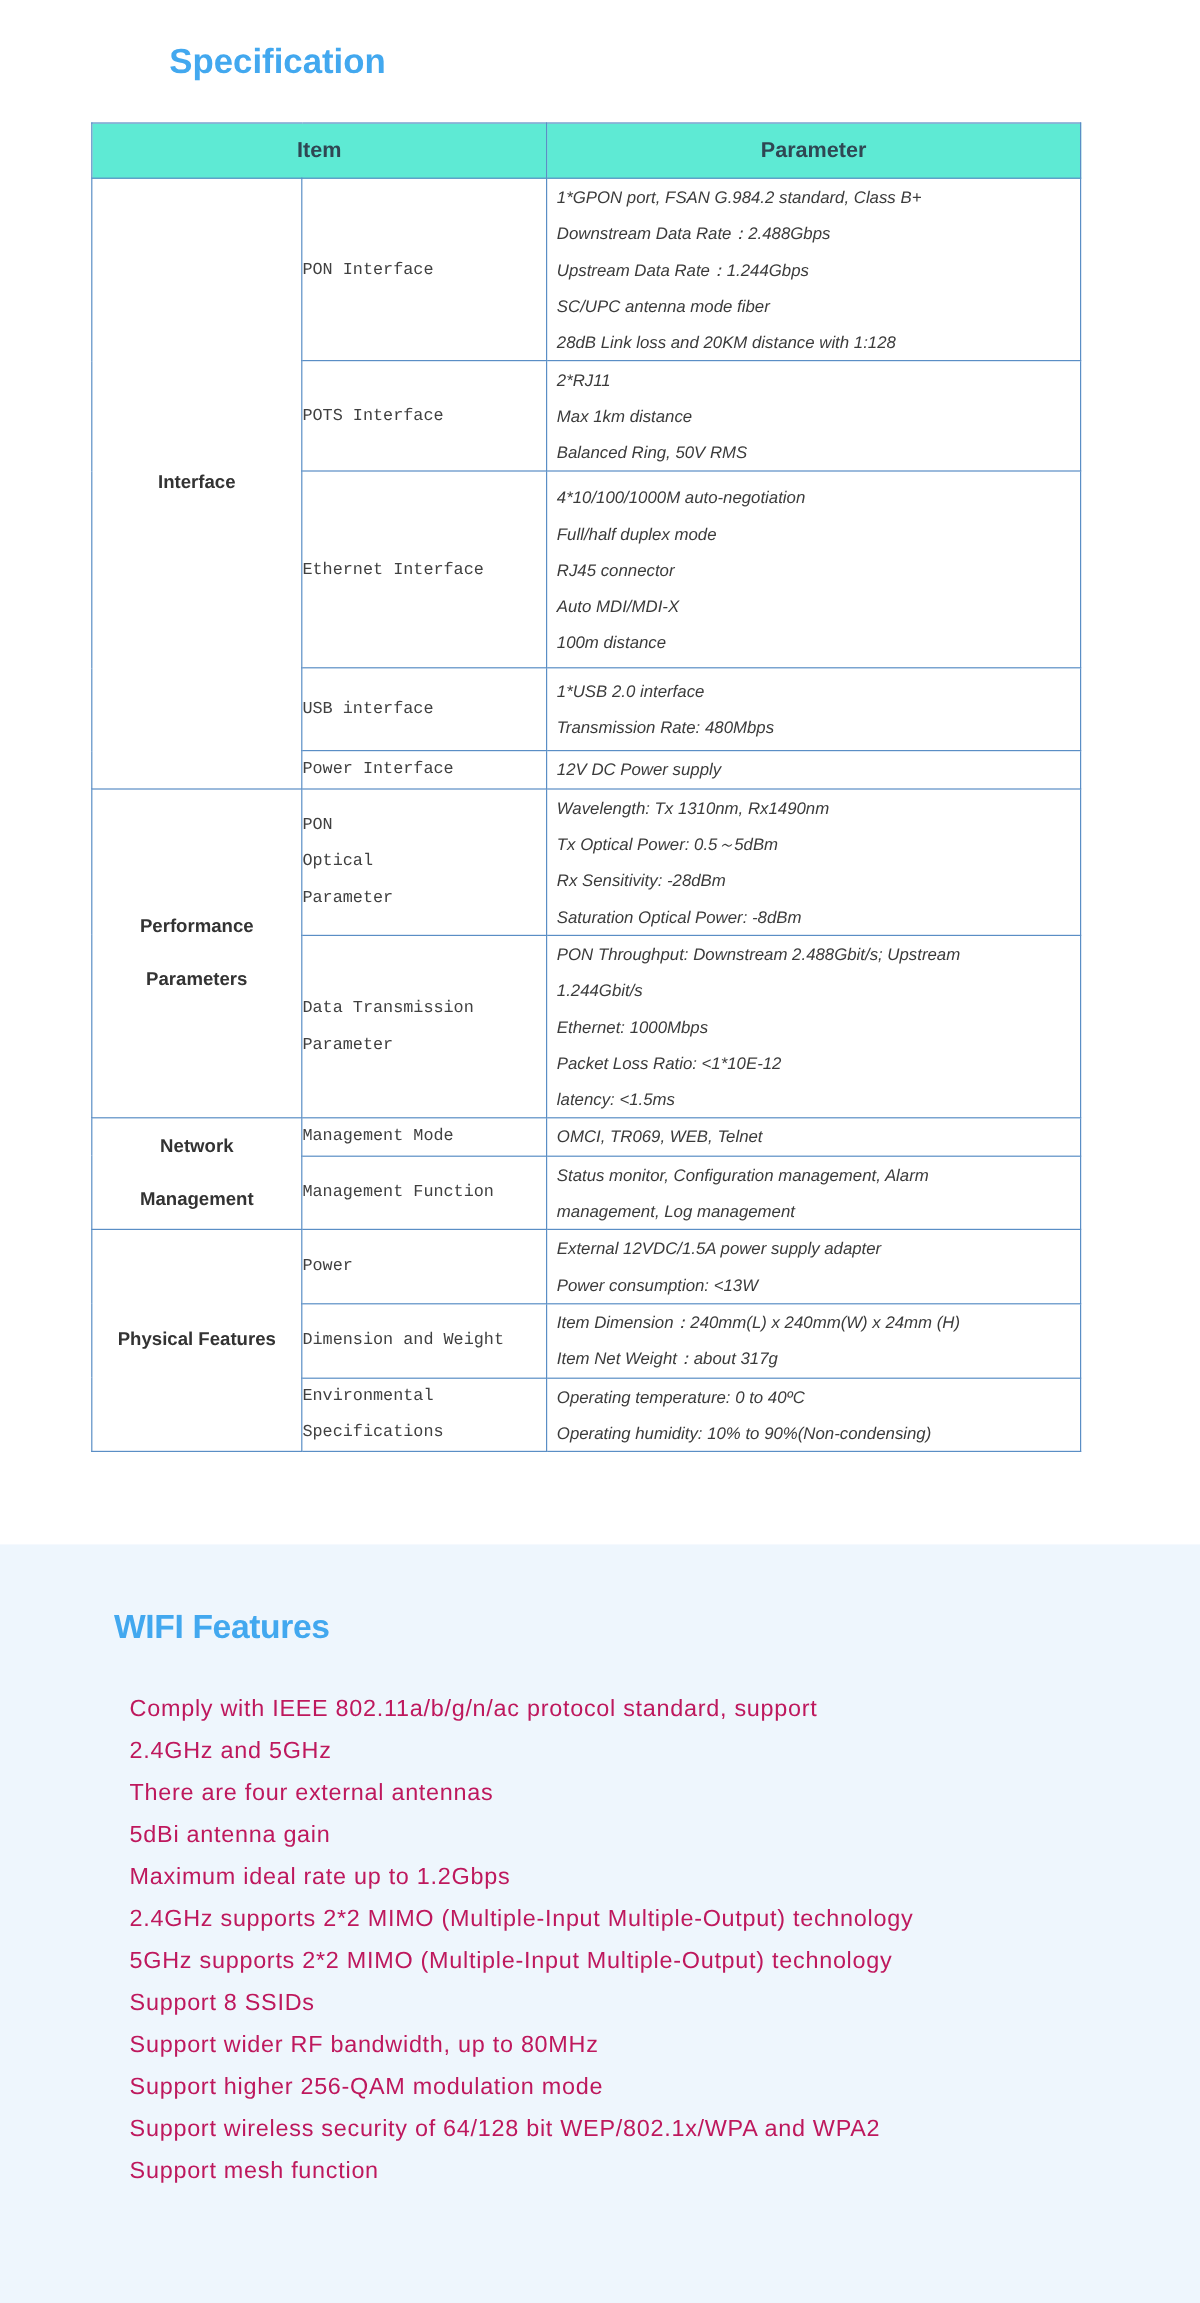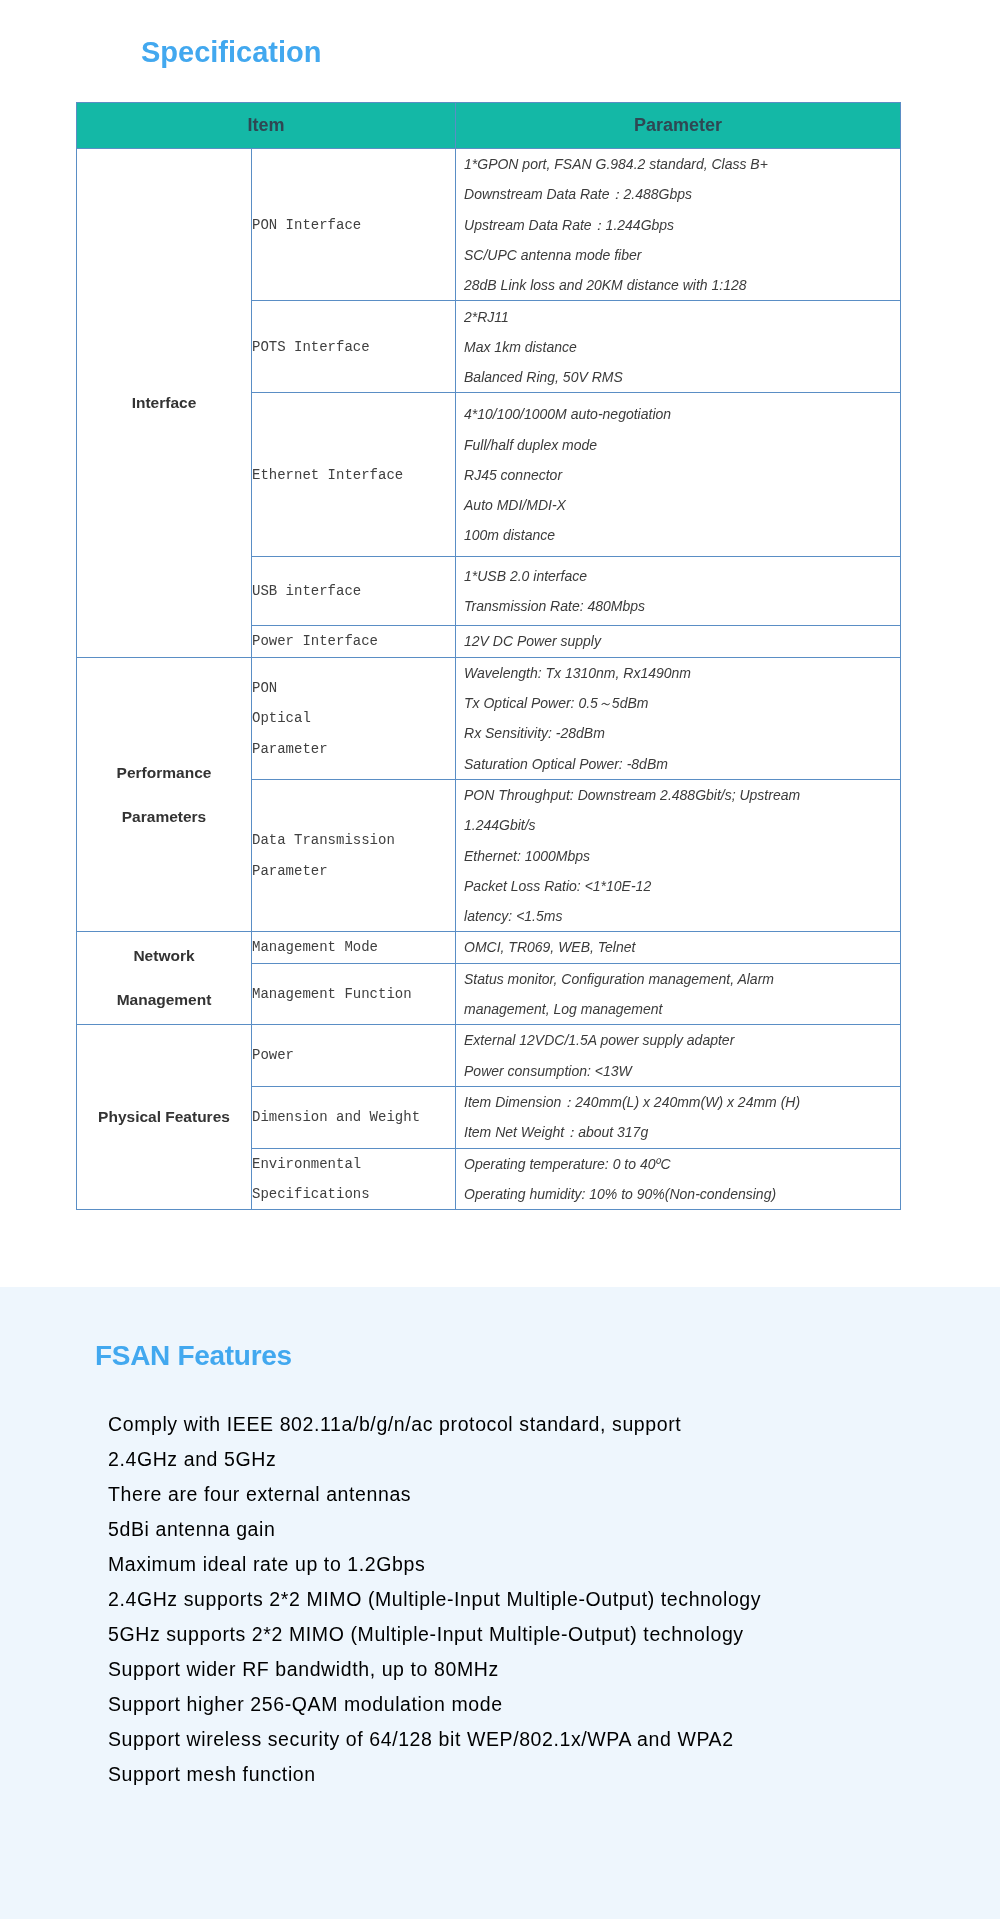--- a/index.html
+++ b/index.html
@@ -18,21 +18,21 @@
     border-collapse: collapse;
     font-family: "DejaVu Sans", sans-serif;
     color: #3b3b3b;
     table-layout: fixed;
   }
   table.spec th, table.spec td {
     border: 1.5px solid #5a8ec5;
     vertical-align: middle;
   }
   table.spec thead th {
-    background: #14b8a6;
+    background: #5eead4;
     color: #2f4753;
     font-weight: bold;
     font-size: 18px;
     height: 46px;
     text-align: center;
     font-family: "Liberation Sans", sans-serif;
   }
   td.cat {
     text-align: center;
     font-weight: bold;
@@ -70,21 +70,21 @@
     position: absolute; left: 95px; top: 53px;
     font-family: "Liberation Sans", sans-serif;
     font-weight: bold; font-size: 28px; color: #42a8ef;
     letter-spacing: -0.3px;
   }
   .wifi-list {
     position: absolute; left: 108px; top: 120px;
     list-style: none;
     font-family: "Liberation Sans", sans-serif;
     font-size: 19.5px;
-    color: #000000;
+    color: #be185d;
     letter-spacing: 0.6px;
   }
   .wifi-list li { height: 35px; line-height: 35px; white-space: nowrap; }
 </style>
 </head>
 <body>
 
 <h1 class="spec-title">Specification</h1>
 
 <table class="spec">
@@ -233,27 +233,28 @@
       </td>
       <td class="param">
         <span class="line">Operating temperature: 0 to 40ºC</span>
         <span class="line">Operating humidity: 10% to 90%(Non-condensing)</span>
       </td>
     </tr>
   </tbody>
 </table>
 
 <section class="wifi-section">
-  <h2 class="wifi-title">FSAN Features</h2>
+  <h2 class="wifi-title">WIFI Features</h2>
   <ul class="wifi-list">
     <li>Comply with IEEE 802.11a/b/g/n/ac protocol standard, support</li>
     <li>2.4GHz and 5GHz</li>
     <li>There are four external antennas</li>
     <li>5dBi antenna gain</li>
     <li>Maximum ideal rate up to 1.2Gbps</li>
     <li>2.4GHz supports 2*2 MIMO (Multiple-Input Multiple-Output) technology</li>
     <li>5GHz supports 2*2 MIMO (Multiple-Input Multiple-Output) technology</li>
+    <li>Support 8 SSIDs</li>
     <li>Support wider RF bandwidth, up to 80MHz</li>
     <li>Support higher 256-QAM modulation mode</li>
     <li>Support wireless security of 64/128 bit WEP/802.1x/WPA and WPA2</li>
     <li>Support mesh function</li>
   </ul>
 </section>
 
 </body></html>

